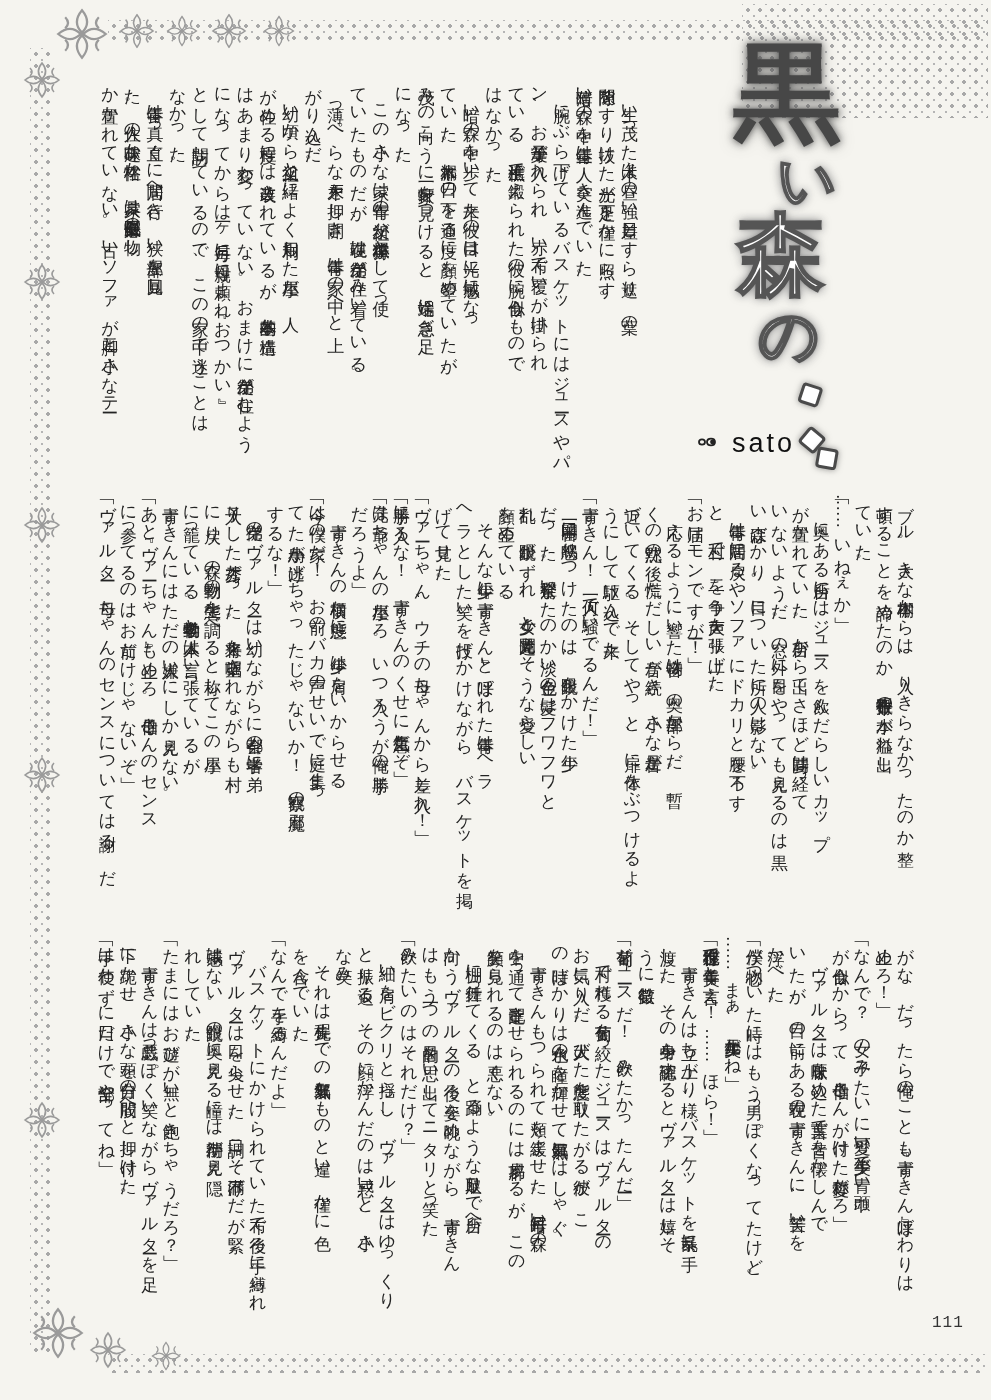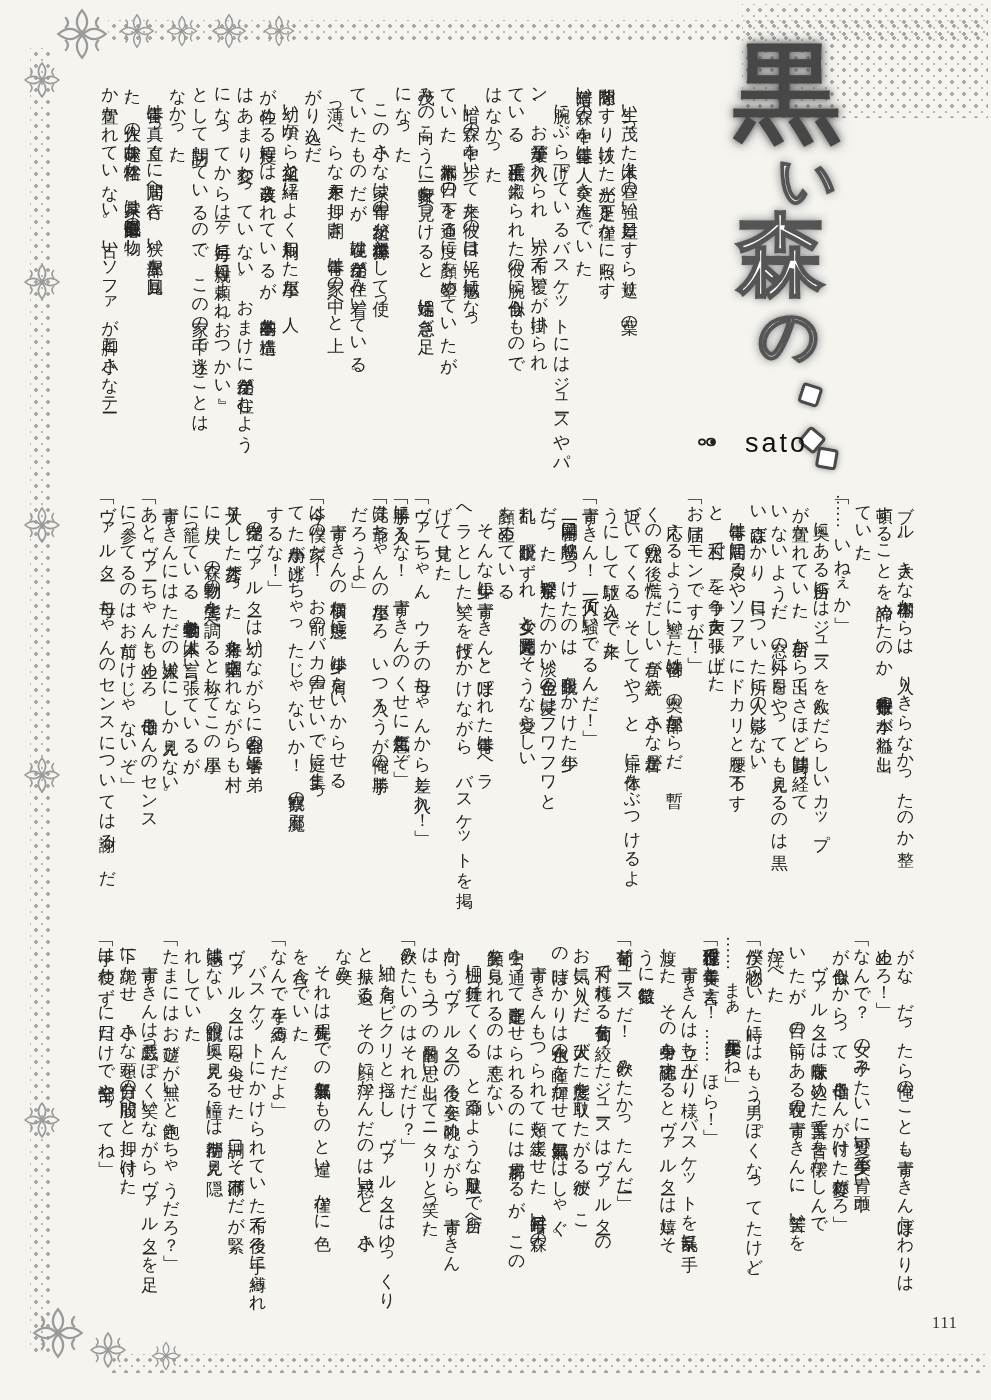--- a/index.html
+++ b/index.html
@@ -51,40 +51,40 @@
     width:15px;height:15px;background:#fff;border:3px solid #4a4a4a;
     border-radius:4px;box-shadow:0 0 6px rgba(80,80,80,.6);
     margin-top:11px;
   }
   .t-dot.d1{transform:rotate(18deg) translateX(24px);}
   .t-dot.d2{transform:rotate(40deg) translateX(32px);}
   .t-dot.d3{transform:rotate(10deg) translateX(40px);}
   
   #author-block{
     position:absolute;left:696px;top:428px;
-    display:flex;align-items:center;gap:15px;
+    display:flex;align-items:center;gap:2px;
     font-family:"Liberation Sans","DejaVu Sans",sans-serif;
   }
   #author-block .name{font-size:27px;letter-spacing:3px;color:#111;}
   
   .band{
     position:absolute;
     writing-mode:vertical-rl;
     text-orientation:mixed;
     white-space:pre;
     font-size:17px;
     color:#232323;
   }
   #band-1{top:76px;right:351px;height:424px;line-height:22.6px;}
   #band-2{top:494px;right:75px;height:440px;line-height:21px;}
   #band-3{top:936px;right:75px;height:414px;line-height:21.6px;}
   
   #page-number{
     position:absolute;left:932px;top:1314px;
-    font-family:Liberation Serif, serif;
+    font-family:Liberation Mono, monospace;
     font-size:16px;color:#333;letter-spacing:1px;
   }
 </style>
 </head>
 <body>
 
 <svg width="0" height="0" style="position:absolute">
   <symbol id="flourish" viewBox="0 0 40 40">
     <g fill="none" stroke="#9a9a9a" stroke-width="1.6">
       <path d="M20 3 C25 9 25 14 20 19 C15 14 15 9 20 3 Z"></path>

